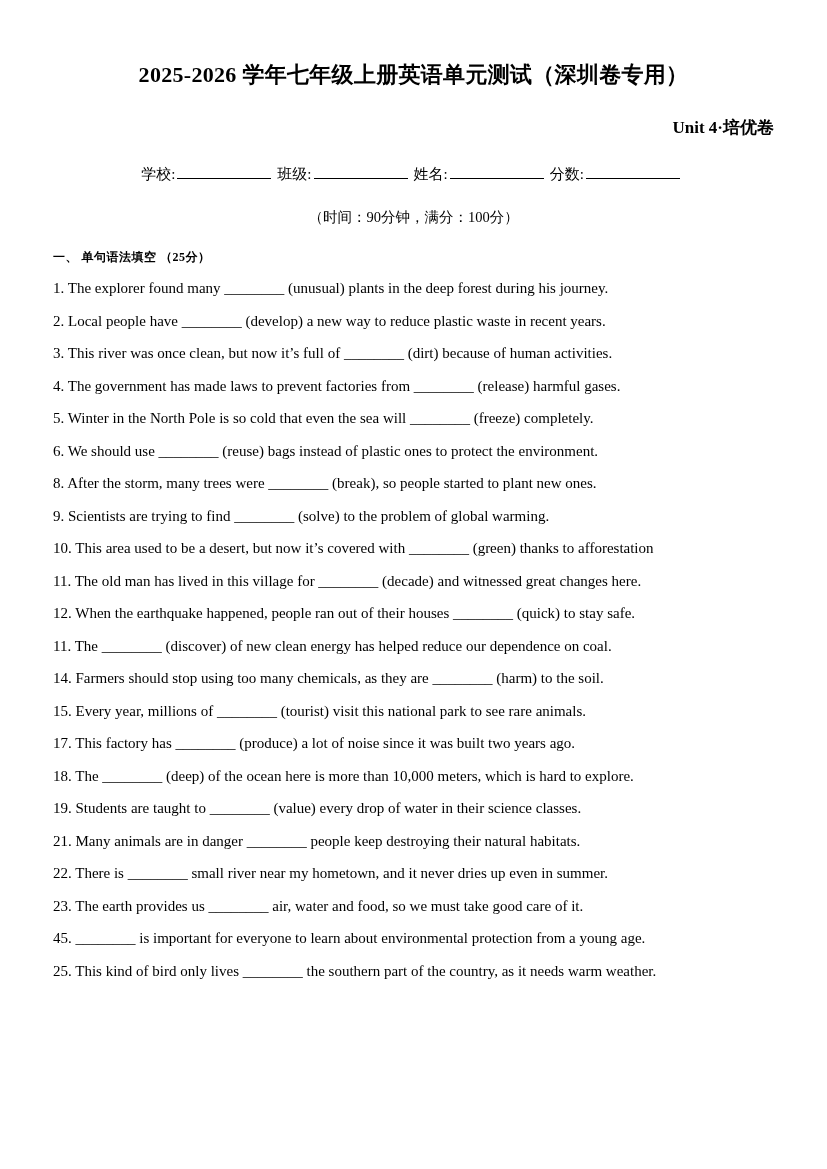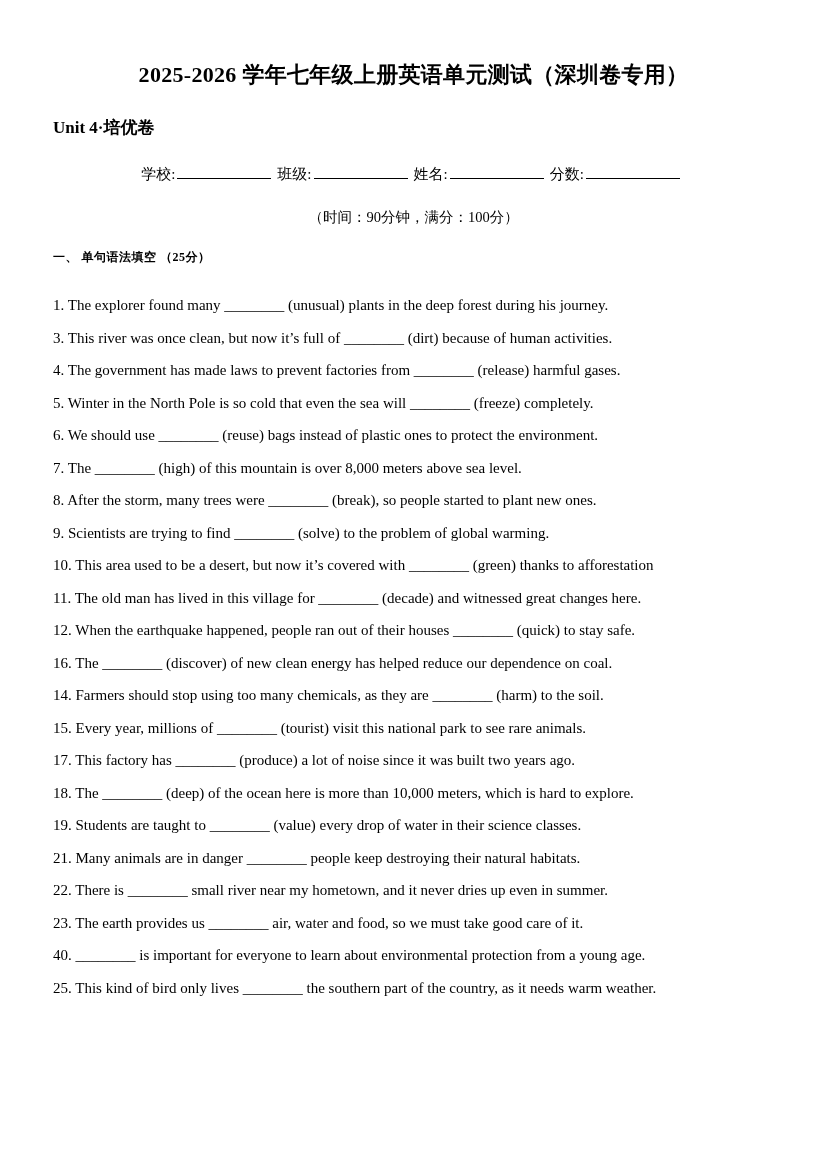--- a/index.html
+++ b/index.html
@@ -21,21 +21,21 @@
   .title {
     font-size: 22px;
     font-weight: 700;
     text-align: center;
     margin-top: 16px;
     letter-spacing: 0.3px;
   }
   .subtitle {
     font-size: 17px;
     font-weight: 700;
-    text-align: left;
+    text-align: right;
     margin-top: 26px;
   }
   .info-row {
     text-align: center;
     font-size: 15px;
     margin-top: 24px;
     white-space: nowrap;
   }
   .info-label {
     display: inline-block;
@@ -53,21 +53,21 @@
     font-size: 14.5px;
     margin-top: 24px;
   }
   .section-heading {
     font-size: 12px;
     font-weight: 700;
     margin-top: 22px;
     letter-spacing: 0.5px;
   }
   .questions {
-    margin-top: 23px;
+    margin-top: 6px;
   }
   .question {
     font-size: 15px;
     line-height: 32.5px;
     white-space: nowrap;
   }
 </style>
 </head>
 <body>
 
@@ -80,36 +80,36 @@
   <div class="info-row">
     <span class="info-label">学校:</span><span class="info-blank"></span><span class="info-label">班级:</span><span class="info-blank"></span><span class="info-label">姓名:</span><span class="info-blank"></span><span class="info-label">分数:</span><span class="info-blank"></span>
   </div>
 
   <div class="time-row">（时间：90分钟，满分：100分）</div>
 
   <div class="section-heading">一、 单句语法填空 （25分）</div>
 
   <div class="questions">
     <div class="question">1. The explorer found many ________ (unusual) plants in the deep forest during his journey.</div>
+    <div class="question">2. Local people have ________ (develop) a new way to reduce plastic waste in recent years.</div>
     <div class="question">3. This river was once clean, but now it’s full of ________ (dirt) because of human activities.</div>
     <div class="question">4. The government has made laws to prevent factories from ________ (release) harmful gases.</div>
     <div class="question">5. Winter in the North Pole is so cold that even the sea will ________ (freeze) completely.</div>
     <div class="question">6. We should use ________ (reuse) bags instead of plastic ones to protect the environment.</div>
-    <div class="question">7. The ________ (high) of this mountain is over 8,000 meters above sea level.</div>
     <div class="question">8. After the storm, many trees were ________ (break), so people started to plant new ones.</div>
     <div class="question">9. Scientists are trying to find ________ (solve) to the problem of global warming.</div>
     <div class="question">10. This area used to be a desert, but now it’s covered with ________ (green) thanks to afforestation</div>
     <div class="question">11. The old man has lived in this village for ________ (decade) and witnessed great changes here.</div>
     <div class="question">12. When the earthquake happened, people ran out of their houses ________ (quick) to stay safe.</div>
-    <div class="question">16. The ________ (discover) of new clean energy has helped reduce our dependence on coal.</div>
+    <div class="question">11. The ________ (discover) of new clean energy has helped reduce our dependence on coal.</div>
     <div class="question">14. Farmers should stop using too many chemicals, as they are ________ (harm) to the soil.</div>
     <div class="question">15. Every year, millions of ________ (tourist) visit this national park to see rare animals.</div>
     <div class="question">17. This factory has ________ (produce) a lot of noise since it was built two years ago.</div>
     <div class="question">18. The ________ (deep) of the ocean here is more than 10,000 meters, which is hard to explore.</div>
     <div class="question">19. Students are taught to ________ (value) every drop of water in their science classes.</div>
     <div class="question">21. Many animals are in danger ________ people keep destroying their natural habitats.</div>
     <div class="question">22. There is ________ small river near my hometown, and it never dries up even in summer.</div>
     <div class="question">23. The earth provides us ________ air, water and food, so we must take good care of it.</div>
-    <div class="question">40. ________ is important for everyone to learn about environmental protection from a young age.</div>
+    <div class="question">45. ________ is important for everyone to learn about environmental protection from a young age.</div>
     <div class="question">25. This kind of bird only lives ________ the southern part of the country, as it needs warm weather.</div>
   </div>
 
 </div>
 
 </body></html>

